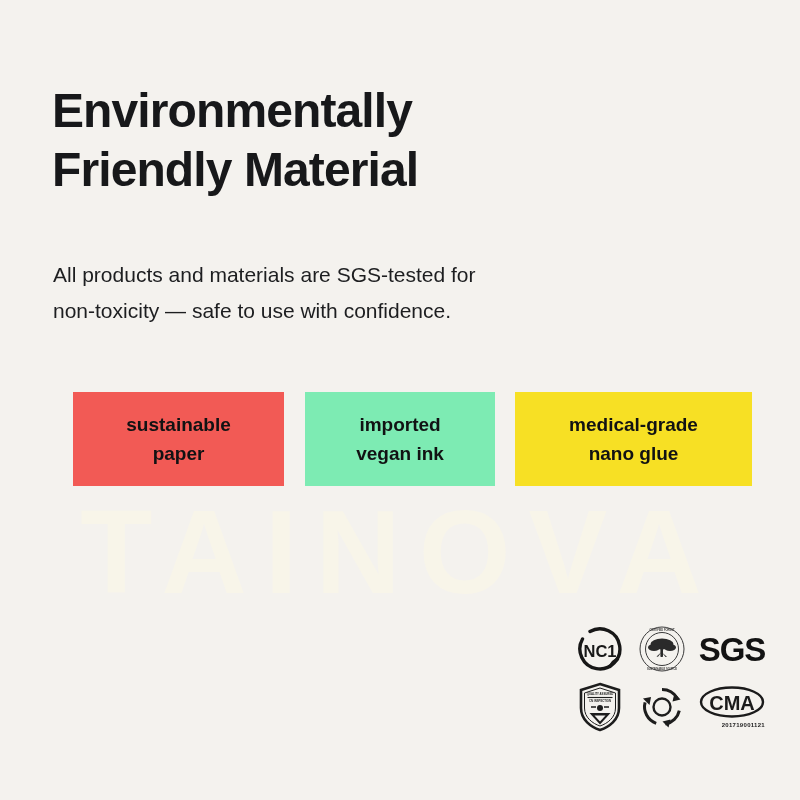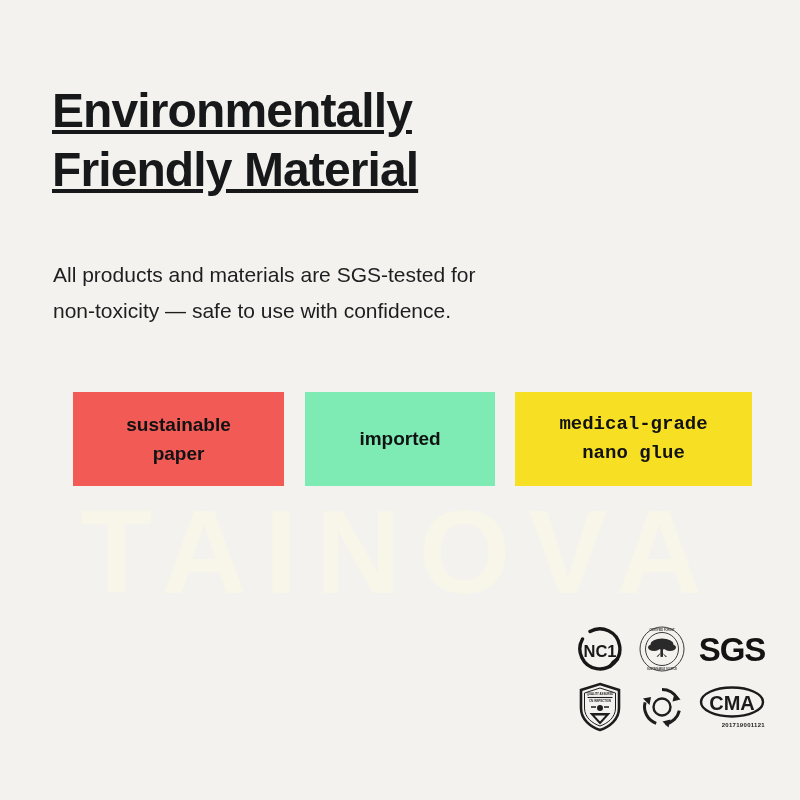--- a/index.html
+++ b/index.html
@@ -48,21 +48,21 @@
     left: 52px;
     top: 50px;
     width: 700px;
     font-size: 48px;
     line-height: 1.22;
     font-weight: 700;
     letter-spacing: -0.9px;
     color: #17181a;
     z-index: 2;
   }
-  .headline-line { display: block; text-decoration: underline; }
+  .headline-line { display: block; }
 
   
   .subcopy {
     position: absolute;
     left: 53px;
     top: 236px;
     width: 620px;
     font-size: 21px;
     line-height: 1.72;
     font-weight: 400;
@@ -89,21 +89,21 @@
     justify-content: center;
     font-size: 19px;
     font-weight: 700;
     line-height: 1.55;
     color: #111213;
     text-align: center;
     box-sizing: border-box;
   }
   .chip-1 { width: 220px; margin-right: 21px; }
   .chip-2 { width: 198px; margin-right: 20px; }
-  .chip-3 { width: 247px; font-family: Liberation Mono, monospace; }
+  .chip-3 { width: 247px; }
   .chip-line { display: block; }
 
   
   .badges {
     position: absolute;
     left: 569px;
     top: 620px;
     width: 205px;
     display: grid;
     grid-template-columns: 62px 62px 78px;
@@ -160,20 +160,21 @@
 
   <div class="chips">
 
     <div class="chip chip-1" style="background-color: rgb(242, 90, 85); margin-left: 23px;">
       <span class="chip-line">sustainable</span>
       <span class="chip-line">paper</span>
     </div>
 
     <div class="chip chip-2" style="background-color: rgb(125, 235, 179);">
       <span class="chip-line">imported</span>
+      <span class="chip-line">vegan ink</span>
     </div>
 
     <div class="chip chip-3" style="background-color: rgb(247, 224, 36);">
       <span class="chip-line">medical-grade</span>
       <span class="chip-line">nano glue</span>
     </div>
 
   </div>
 
   <div class="badges">

